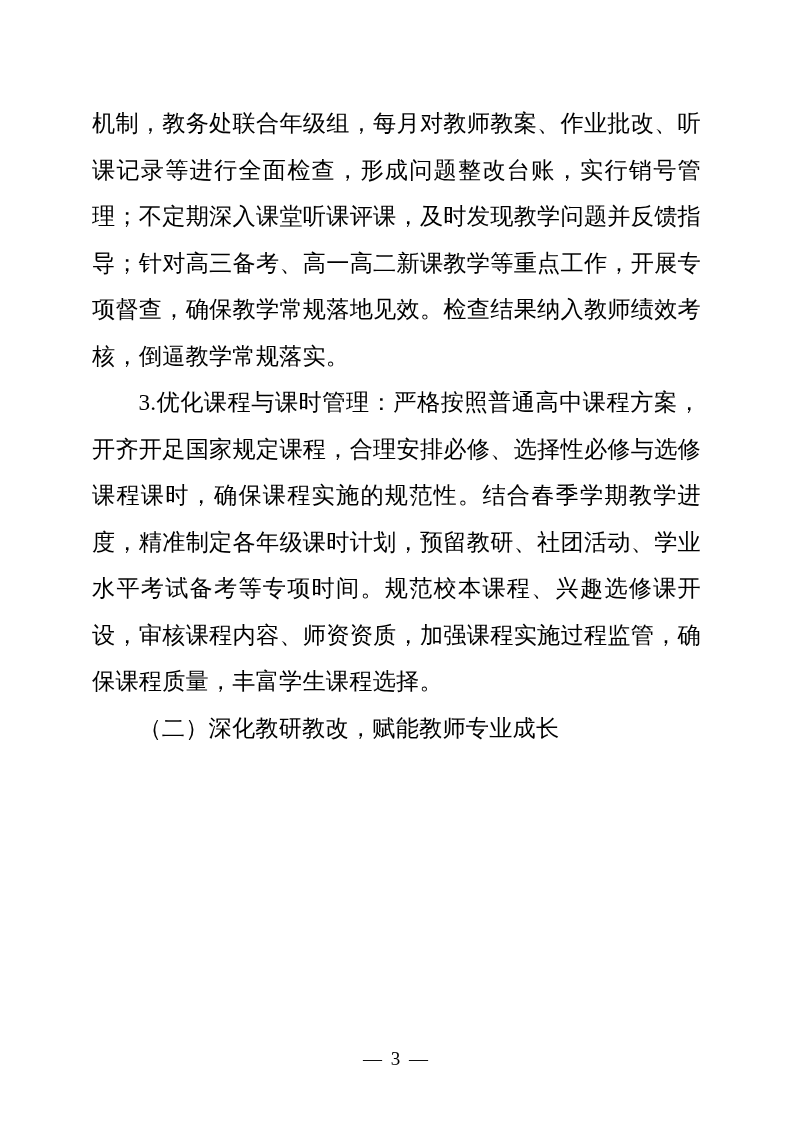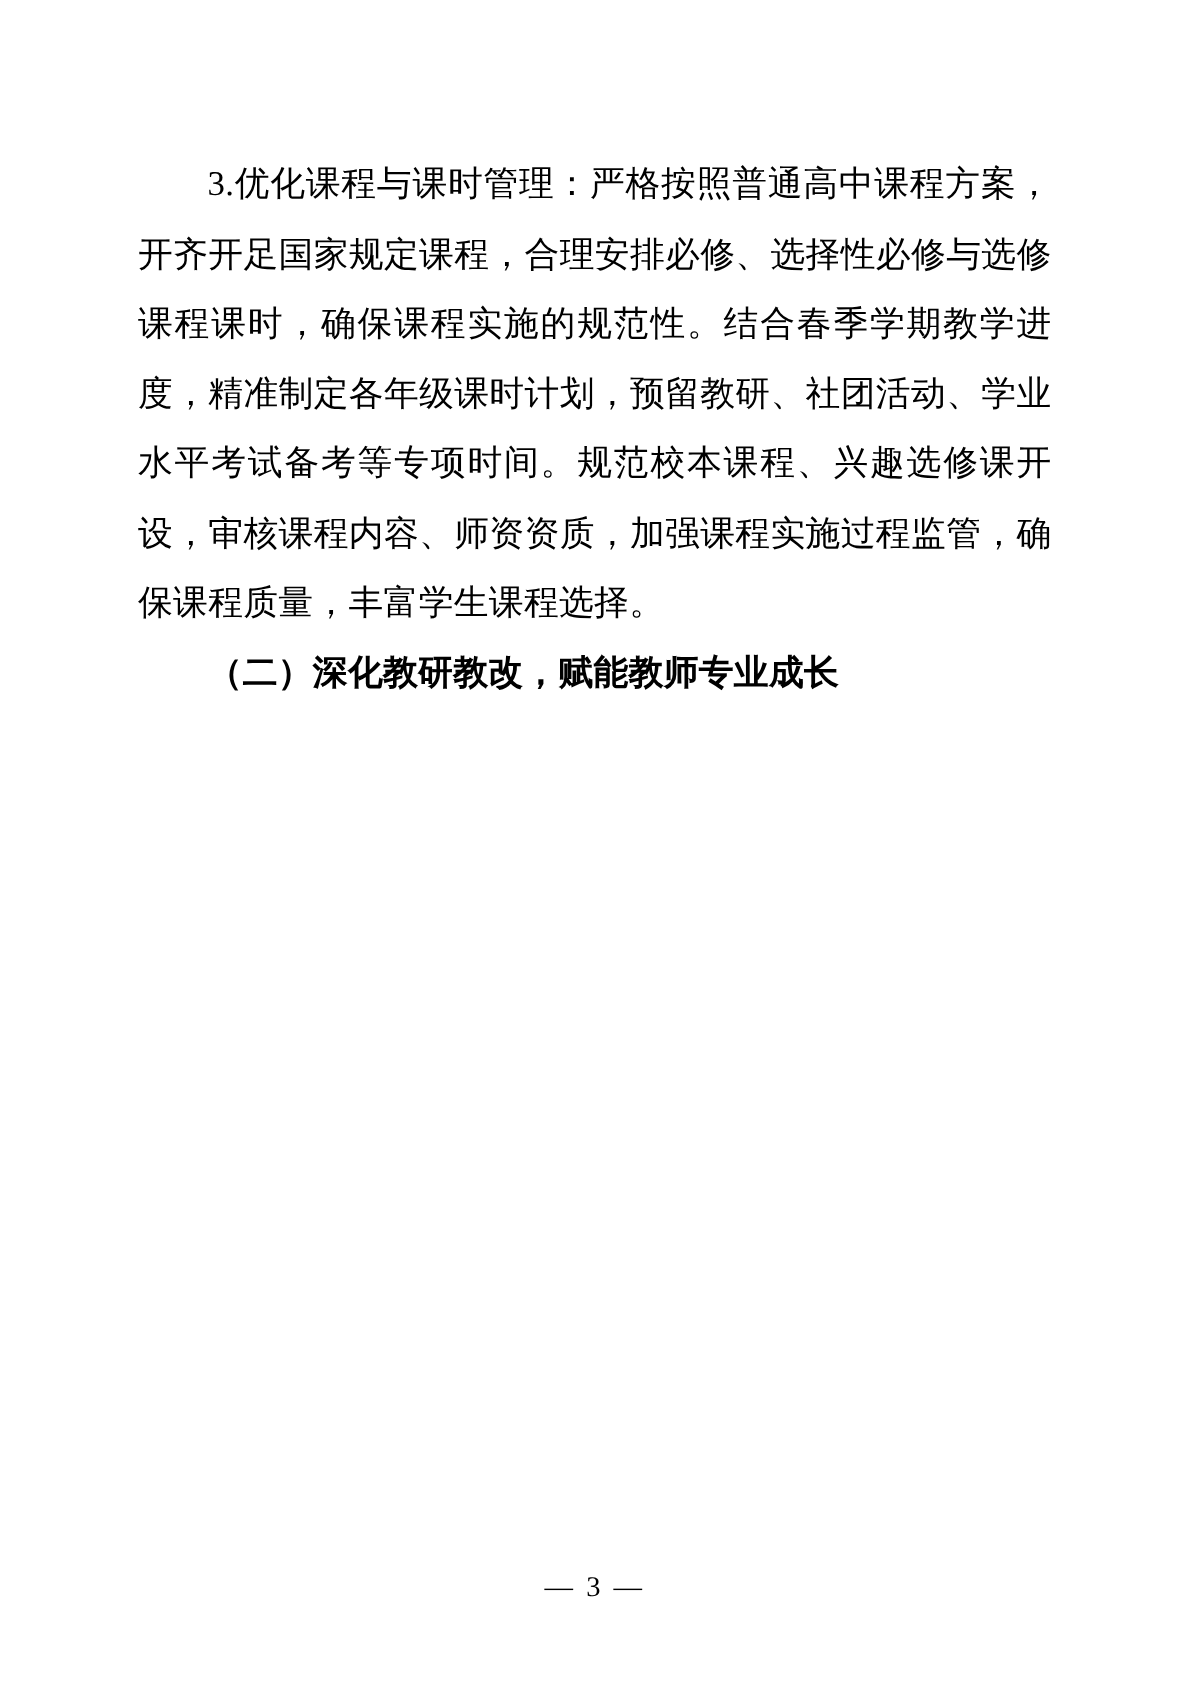--- a/index.html
+++ b/index.html
@@ -34,40 +34,41 @@
     margin: 0;
     text-indent: 2em;
   }
   p.cont {
     margin: 0;
     text-indent: 0;
   }
   .heading {
     margin: 0;
     text-indent: 2em;
-    font-weight: bold;
+    font-weight: normal;
     font-size: 23.2px;
     line-height: 46.5px;
   }
   .footer {
     position: absolute;
     left: 0;
     bottom: 52px;
     width: 793px;
     text-align: center;
     font-size: 19px;
     font-family: "Liberation Serif", "DejaVu Serif", serif;
     color: #000000;
     letter-spacing: 2px;
   }
 </style>
 </head>
 <body>
 
 <div class="page">
   <div class="body-text">
+    <p class="cont">机制，教务处联合年级组，每月对教师教案、作业批改、听课记录等进行全面检查，形成问题整改台账，实行销号管理；不定期深入课堂听课评课，及时发现教学问题并反馈指导；针对高三备考、高一高二新课教学等重点工作，开展专项督查，确保教学常规落地见效。检查结果纳入教师绩效考核，倒逼教学常规落实。</p>
     <p class="para">3.优化课程与课时管理：严格按照普通高中课程方案，开齐开足国家规定课程，合理安排必修、选择性必修与选修课程课时，确保课程实施的规范性。结合春季学期教学进度，精准制定各年级课时计划，预留教研、社团活动、学业水平考试备考等专项时间。规范校本课程、兴趣选修课开设，审核课程内容、师资资质，加强课程实施过程监管，确保课程质量，丰富学生课程选择。</p>
     <p class="heading">（二）深化教研教改，赋能教师专业成长</p>
 
   </div>
 </div>
 
 <div class="footer">— 3 —</div>
 
 </body></html>

